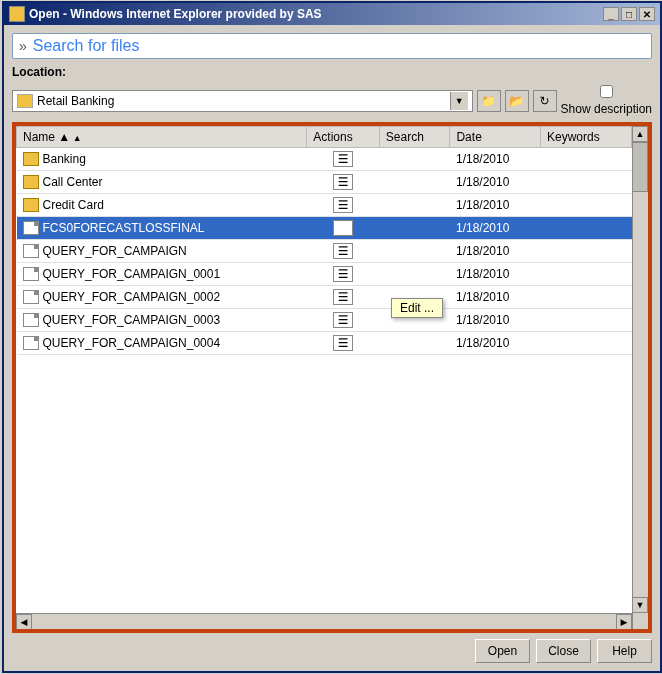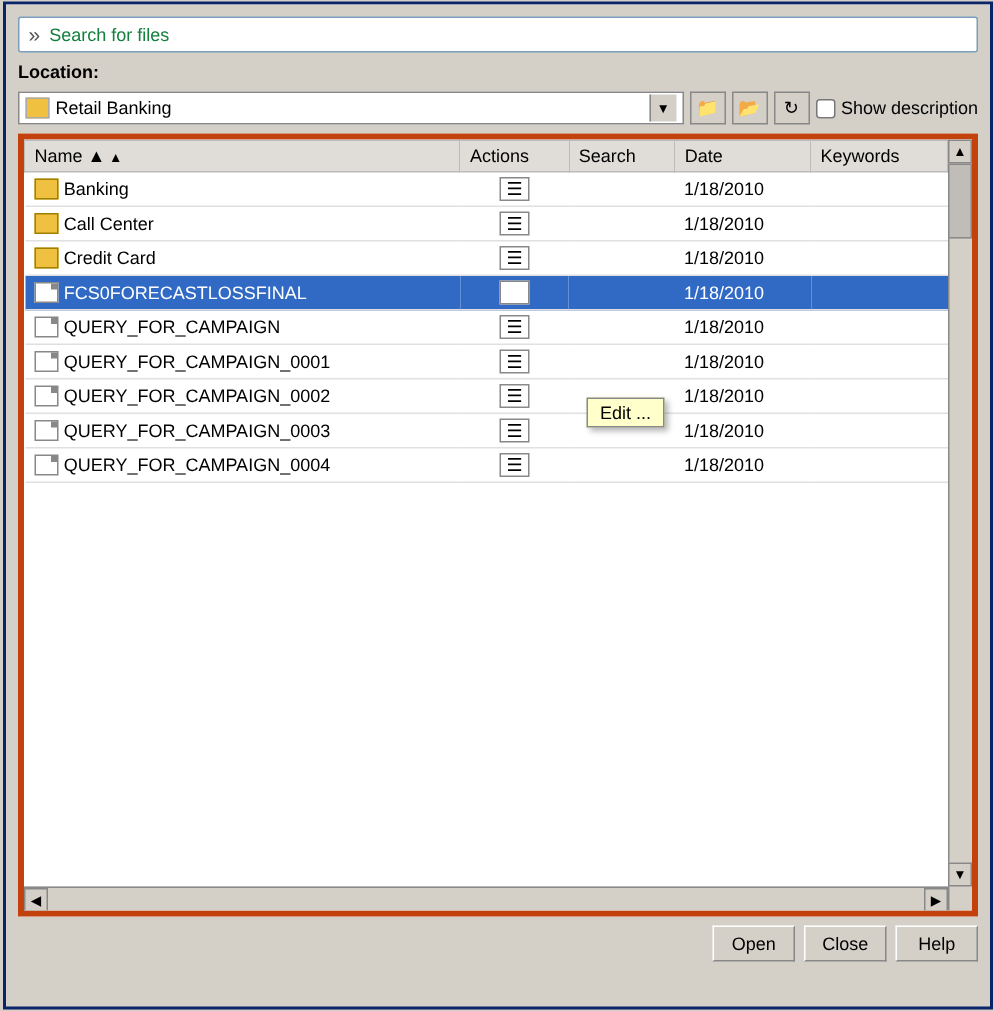--- a/index.html
+++ b/index.html
@@ -85,22 +85,22 @@
       padding: 3px 6px;
       gap: 6px;
     }
 
     .search-bar-chevron {
       color: #555;
       font-size: 14px;
     }
 
     .search-bar-text {
-      color: #15803d;
-      font-size: 12px;
+      color: #3b82f6;
+      font-size: 16px;
     }
 
     .location-label {
       font-weight: bold;
       font-size: 12px;
     }
 
     .toolbar-row {
       display: flex;
       align-items: center;
@@ -151,20 +151,21 @@
       align-items: center;
       justify-content: center;
       cursor: pointer;
       font-size: 14px;
     }
 
     .show-desc-row {
       display: flex;
       align-items: center;
       gap: 4px;
+      flex-direction: column;
     }
 
     .checkbox-label {
       display: flex;
       align-items: center;
       gap: 4px;
       font-size: 12px;
     }
 
     .file-table-container {
@@ -361,20 +362,31 @@
       z-index: 100;
       top: 172px;
       left: 375px;
     }
   </style>
 </head>
 <body>
 
 <div class="window">
 
+  <div class="title-bar">
+    <div class="title-bar-text">
+      <div class="title-bar-icon"></div>
+      <span>Open - Windows Internet Explorer provided by SAS</span>
+    </div>
+    <div class="title-bar-controls">
+      <div class="title-btn">_</div>
+      <div class="title-btn">□</div>
+      <div class="title-btn">✕</div>
+    </div>
+  </div>
 
   <div class="window-body">
 
     <div class="search-bar">
       <span class="search-bar-chevron">»</span>
       <span class="search-bar-text">Search for files</span>
     </div>
 
     <div style="display:flex;align-items:center;gap:6px;">
       <span class="location-label">Location:</span>

